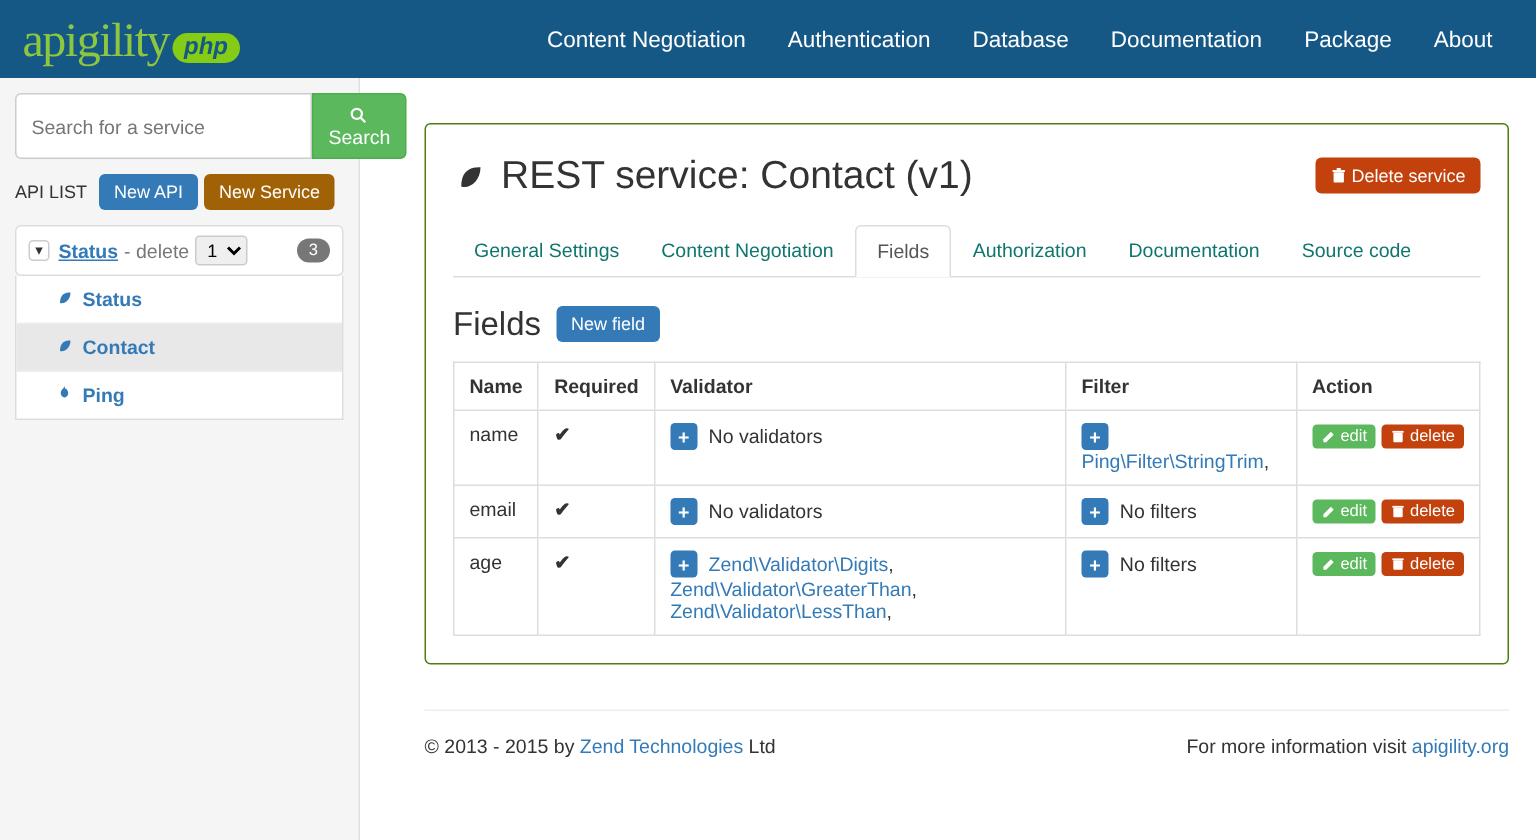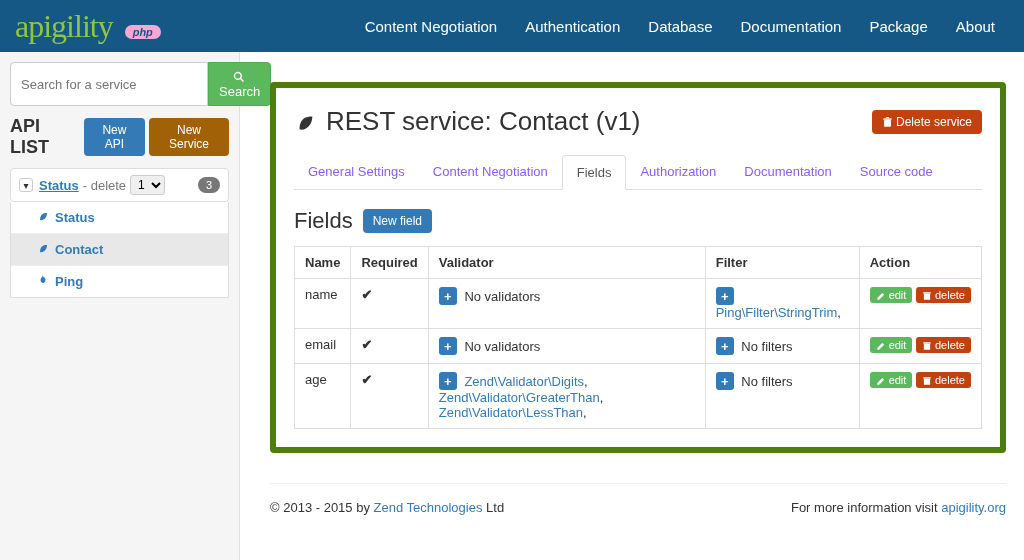--- a/index.html
+++ b/index.html
@@ -1,58 +1,58 @@
 <!DOCTYPE html>
 <html><head>
 <meta charset="utf-8">
 <style>
 * { box-sizing: border-box; margin: 0; padding: 0; }
 body { font-family: "Helvetica Neue", Helvetica, Arial, sans-serif; font-size: 14px; color: #333; background: #fff; }
 .navbar { background: #165885; height: 52px; display: flex; align-items: center; padding: 0 15px; }
 .brand { display: flex; align-items: center; margin-right: 30px; }
 .brand-text { font-family: Georgia, serif; font-size: 32px; font-weight: normal; color: #8dc63f; letter-spacing: -1px; }
-.brand-php { background: #f9a8d4; color: #165885; border-radius: 10px; padding: 1px 8px; font-size: 11px; font-weight: bold; font-style: italic; margin-left: 12px; position: relative; top: 6px; }
+.brand-php { background: #84cc16; color: #165885; border-radius: 10px; padding: 1px 8px; font-size: 16px; font-weight: bold; font-style: italic; margin-left: 2px; position: relative; top: 6px; }
 .nav-items { display: flex; list-style: none; margin-left: auto; }
 .nav-items li { padding: 0 14px; }
 .nav-items a { color: #fff; text-decoration: none; font-size: 15px; }
-.container { display: flex; }
+.container { display: flex; gap: 13px; }
 .sidebar { width: 240px; background: #f5f5f5; border-right: 1px solid #e0e0e0; padding: 10px; min-height: 508px; }
 .search-row { display: flex; margin-bottom: 10px; }
 .search-input { flex: 1; border: 1px solid #ccc; border-radius: 4px 0 0 4px; padding: 6px 10px; font-size: 13px; color: #555; }
 .search-btn { background: #5cb85c; border: 1px solid #4cae4c; color: #fff; padding: 6px 10px; border-radius: 0 4px 4px 0; font-size: 13px; cursor: pointer; }
 .search-btn svg { vertical-align: -2px; margin-right: 2px; }
 .api-list-header { display: flex; align-items: center; margin-bottom: 10px; }
-.api-list-title { font-size: 18px; font-weight: bold; margin-right: 8px; }
+.api-list-title { font-size: 12px; font-weight: normal; margin-right: 8px; }
 .btn { border-radius: 4px; padding: 5px 10px; font-size: 12px; border: none; cursor: pointer; color: #fff; }
 .btn-primary { background: #337ab7; }
 .btn-info { background: #a16207; }
 .btn-success { background: #5cb85c; }
 .btn-danger { background: #c2410c; }
 .btn-xs { padding: 2px 6px; font-size: 11px; border-radius: 3px; }
 .api-row { display: flex; align-items: center; border: 1px solid #ddd; background: #fff; padding: 6px 8px; border-radius: 4px; margin-bottom: 0; font-size: 13px; }
 .chevron { width: 14px; height: 14px; display: inline-flex; align-items: center; justify-content: center; border: 1px solid #ccc; border-radius: 3px; margin-right: 6px; cursor: pointer; font-size: 10px; }
 .api-name { color: #337ab7; font-weight: bold; }
 .version-label { color: #777; margin: 0 4px; }
 .version-select { border: 1px solid #ccc; border-radius: 3px; padding: 1px 3px; font-size: 12px; }
 .badge { background: #777; color: #fff; border-radius: 10px; padding: 2px 8px; font-size: 11px; margin-left: auto; }
 .service-list { list-style: none; border: 1px solid #ddd; border-top: none; background: #fff; }
 .service-list li { padding: 8px 10px 8px 26px; border-bottom: 1px solid #eee; font-size: 13px; display: flex; align-items: center; }
 .service-list li:last-child { border-bottom: none; }
 .service-list li.active { background: #e8e8e8; }
 .service-list a { color: #337ab7; text-decoration: none; font-weight: bold; }
 .leaf-icon { margin-right: 6px; }
 .main { flex: 1; padding: 30px 18px 20px 30px; }
-.panel { border: 6px solid #4d7c0f; border-radius: 4px; padding: 18px; }
+.panel { border: 1px solid #4d7c0f; border-radius: 4px; padding: 18px; }
 .panel-header { display: flex; align-items: center; margin-bottom: 18px; }
 .panel-title { font-size: 26px; color: #333; display: flex; align-items: center; }
 .panel-title .leaf-big { margin-right: 10px; }
 .delete-service { margin-left: auto; }
 .tabs { display: flex; border-bottom: 1px solid #ddd; margin-bottom: 18px; }
 .tabs li { list-style: none; padding: 9px 14px; font-size: 13px; cursor: pointer; }
-.tabs li a { color: #8b5cf6; text-decoration: none; }
+.tabs li a { color: #0f766e; text-decoration: none; }
 .tabs li.active { border: 1px solid #ddd; border-bottom: 1px solid #fff; border-radius: 4px 4px 0 0; margin-bottom: -1px; background: #fff; }
 .tabs li.active a { color: #555; }
 .section-title { font-size: 22px; margin-bottom: 12px; display: flex; align-items: center; }
 .section-title .btn { margin-left: 10px; }
 table { width: 100%; border-collapse: collapse; }
 th, td { border: 1px solid #ddd; padding: 8px 10px; text-align: left; font-size: 13px; vertical-align: top; }
 th { background: #fff; font-weight: bold; }
 .checkmark { font-weight: bold; }
 .add-btn { display: inline-flex; align-items: center; justify-content: center; width: 18px; height: 18px; background: #337ab7; color: #fff; border-radius: 3px; font-size: 13px; font-weight: bold; margin-right: 4px; cursor: pointer; }
 .link { color: #337ab7; text-decoration: none; }

